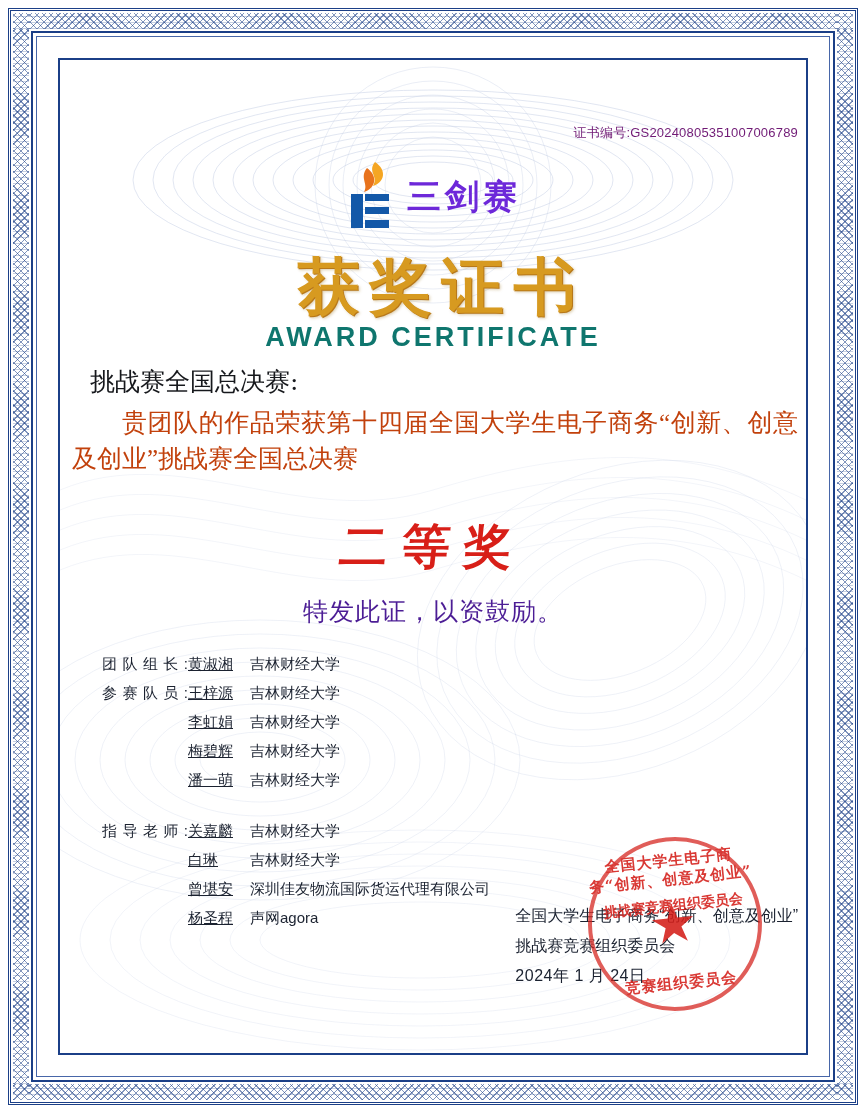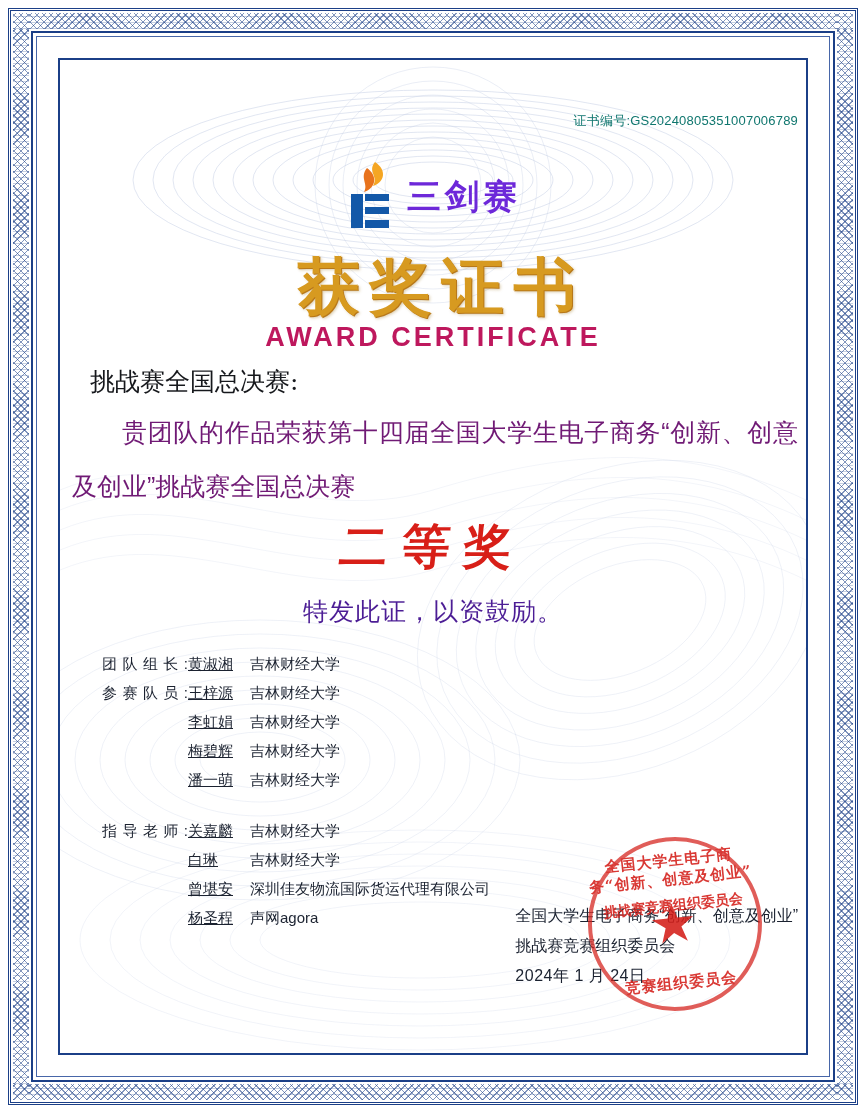--- a/index.html
+++ b/index.html
@@ -77,23 +77,23 @@
   
   .content {
     position: absolute;
     left: 60px; top: 60px; right: 60px; bottom: 60px;
     box-sizing: border-box;
   }
 
   .cert-number {
     position: absolute;
     right: 8px;
-    top: 52px;
+    top: 64px;
     font-size: 13px;
-    color: #0f766e;
+    color: #701a75;
     letter-spacing: .2px;
     white-space: nowrap;
   }
 
   .logo-wrap {
     position: absolute;
     left: 0; right: 0;
     top: 100px;
     display: flex;
     justify-content: center;
@@ -126,41 +126,41 @@
     text-shadow: 1px 1px 0 #b8781a, 2px 2px 3px rgba(150,110,20,.35);
   }
   .title-en {
     position: absolute;
     left: 0; right: 0;
     top: 262px;
     text-align: center;
     font-size: 27px;
     font-weight: bold;
     letter-spacing: 3px;
-    color: #be185d;
+    color: #0f766e;
   }
 
   .salutation {
     position: absolute;
     left: 30px;
     top: 305px;
     font-family: "DejaVu Serif", serif;
     font-size: 25px;
     color: #16181c;
   }
 
   .body-text {
     position: absolute;
     left: 12px;
     right: 8px;
     top: 345px;
-    font-family: Liberation Sans, sans-serif;
+    font-family: Liberation Serif, serif;
     font-size: 25px;
-    line-height: 54px;
-    color: #701a75;
+    line-height: 36px;
+    color: #c2410c;
     text-indent: 50px;
     text-align: justify;
   }
 
   .award-level {
     position: absolute;
     left: 0; right: 0;
     top: 455px;
     text-align: center;
     font-family: "DejaVu Serif", serif;

